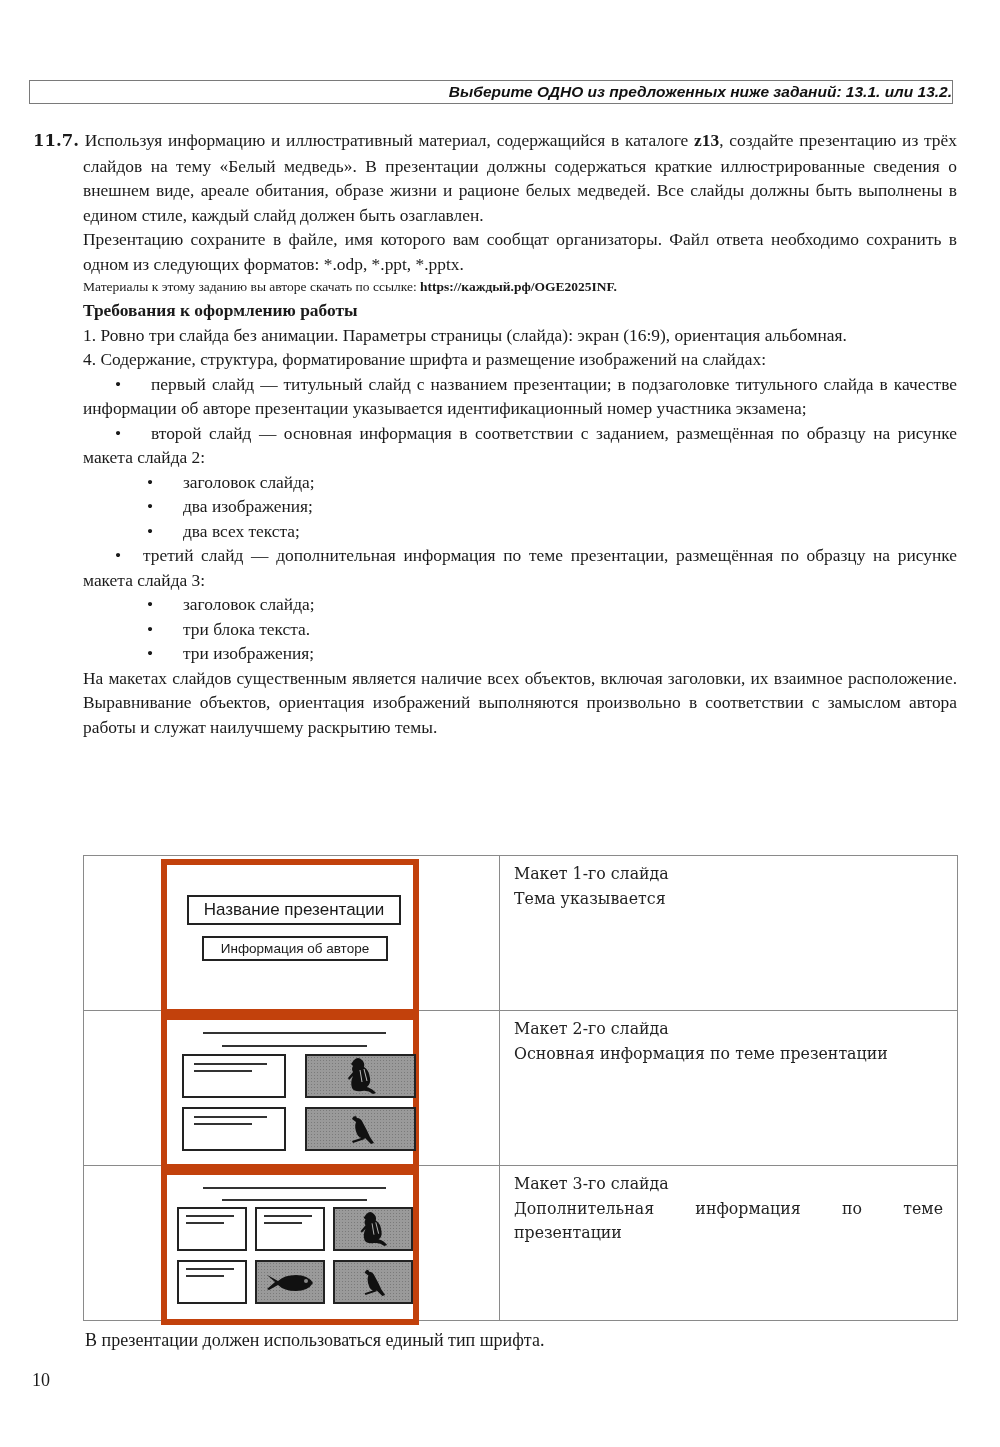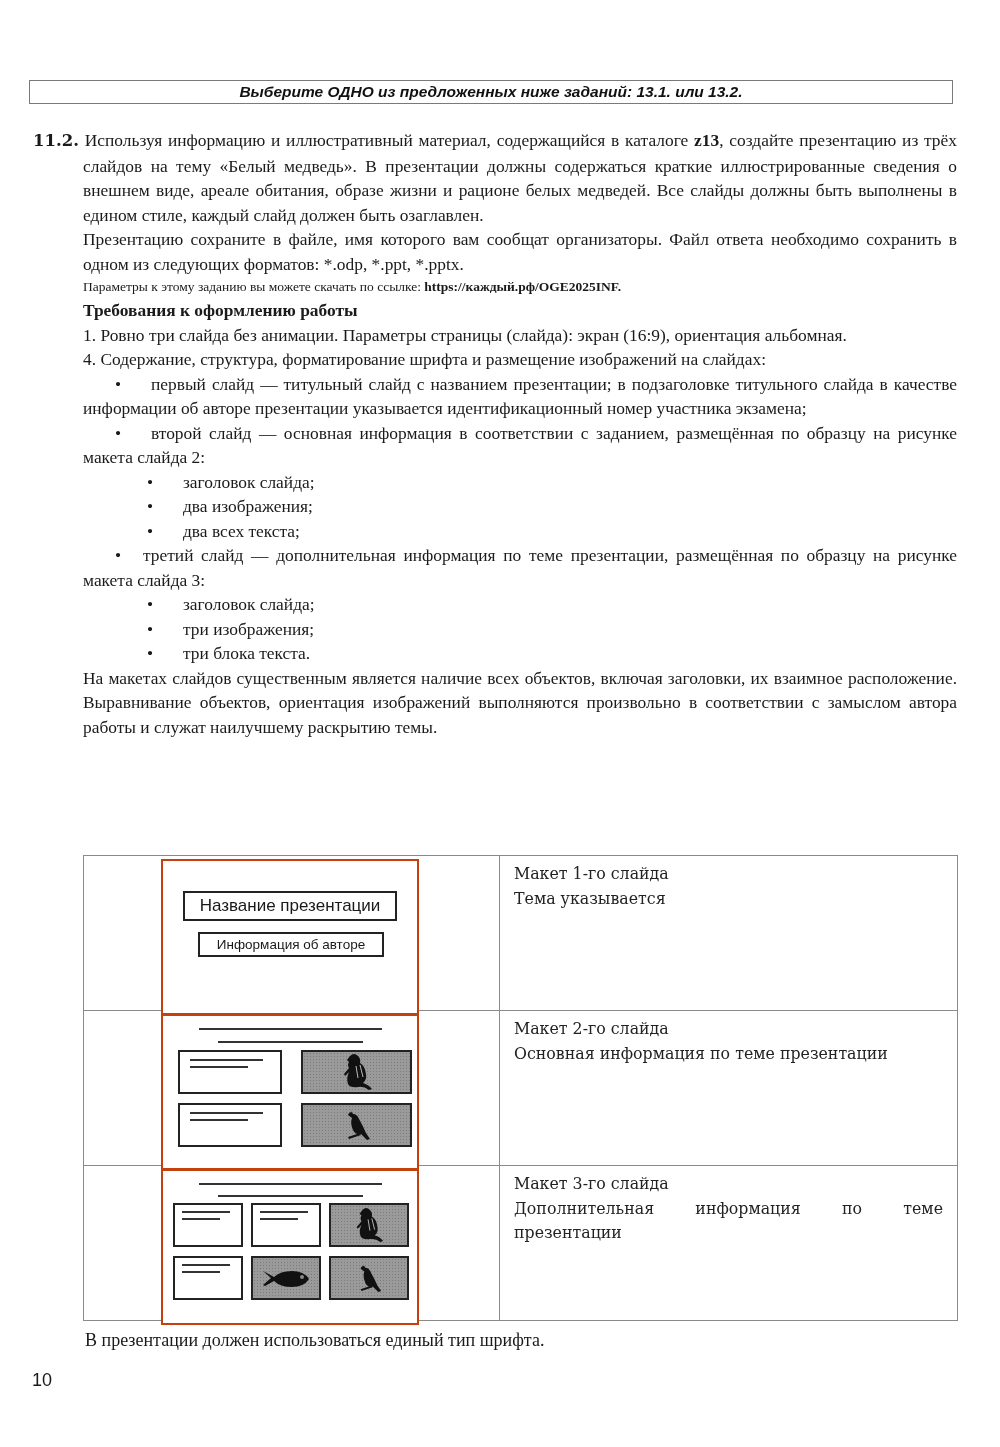--- a/index.html
+++ b/index.html
@@ -5,21 +5,21 @@
   html, body { margin: 0; padding: 0; background: #ffffff; }
   body {
     width: 1000px; height: 1447px; position: relative; overflow: hidden;
     font-family: "DejaVu Serif", "Liberation Serif", serif;
     color: #1a1a1a;
   }
   .banner {
     position: absolute; left: 29px; top: 80px; width: 924px; height: 24px;
     border: 1px solid #7a7a7a; box-sizing: border-box;
     font-family: "Liberation Sans", sans-serif; font-style: italic; font-weight: bold;
-    font-size: 15.5px; text-align: center; line-height: 22px; color: #111;
+    font-size: 15.5px; text-align: right; line-height: 22px; color: #111;
   }
   .task {
     position: absolute; left: 33px; top: 128px; width: 924px;
     font-family: "Liberation Serif", serif; font-size: 17.4px; line-height: 24.5px;
     color: #1a1a1a;
   }
   .task p { margin: 0; text-align: justify; }
   .task-head { text-indent: -50px; padding-left: 50px; }
   .task-num { font-weight: bold; font-family: "DejaVu Serif", serif; font-size: 16.5px; }
   .indent { padding-left: 50px; }
@@ -36,21 +36,21 @@
     position: absolute; left: 83px; top: 855px; width: 875px;
     border-collapse: collapse;
   }
   table.layouts td { border: 1px solid #8a8a8a; vertical-align: top; padding: 0; }
   td.pic { width: 415px; height: 154px; position: relative; }
   td.desc { padding: 6px 14px 0 14px !important; font-family: "DejaVu Serif", serif; font-size: 15.8px; line-height: 24.5px; color: #222; }
   td.desc div { text-align: justify; }
 
   .slide {
     position: absolute; left: 77px; top: 3px; width: 258px; height: 156px;
-    border: 2px solid #c2410c; box-sizing: border-box; background: #fff;
+    border: 6px solid #c2410c; box-sizing: border-box; background: #fff;
   }
   .s1-title {
     position: absolute; left: 20px; top: 30px; width: 214px; height: 30px;
     border: 2px solid #222; box-sizing: border-box;
     font-family: "Liberation Sans", sans-serif; font-size: 17px; text-align: center; line-height: 26px;
   }
   .s1-author {
     position: absolute; left: 35px; top: 71px; width: 186px; height: 25px;
     border: 2px solid #222; box-sizing: border-box;
     font-family: "Liberation Sans", sans-serif; font-size: 13.5px; text-align: center; line-height: 21px;
@@ -64,55 +64,55 @@
     background-size: 3px 3px;
   }
   .ibox svg { position: absolute; left: 50%; top: 50%; transform: translate(-50%, -50%); }
 
   .footer-note {
     position: absolute; left: 85px; top: 1330px;
     font-family: "Liberation Serif", serif; font-size: 18px; color: #1a1a1a;
   }
   .page-num {
     position: absolute; left: 32px; top: 1370px;
-    font-family: Liberation Sans, sans-serif; font-size: 18px; color: #1a1a1a;
+    font-family: Liberation Serif, serif; font-size: 18px; color: #1a1a1a;
   }
 </style>
 </head>
 <body>
 
 <div class="banner">Выберите ОДНО из предложенных ниже заданий: 13.1. или 13.2.</div>
 
 <div class="task">
   <p class="task-head">
-    <span class="task-num">11.2.</span>
+    <span class="task-num">11.7.</span>
     <span>Используя информацию и иллюстративный материал, содержащийся в каталоге </span><b>z13</b><span>, создайте презентацию из трёх слайдов на тему «Белый медведь». В презентации должны содержаться краткие иллюстрированные сведения о внешнем виде, ареале обитания, образе жизни и рационе белых медведей. Все слайды должны быть выполнены в едином стиле, каждый слайд должен быть озаглавлен.</span>
   </p>
   <p class="indent">Презентацию сохраните в файле, имя которого вам сообщат организаторы. Файл ответа необходимо сохранить в одном из следующих форматов: *.odp, *.ppt, *.pptx.</p>
   <p class="indent small">
-    <span>Параметры к этому заданию вы можете скачать по ссылке: </span><b>https://каждый.рф/OGE2025INF.</b>
+    <span>Материалы к этому заданию вы авторе скачать по ссылке: </span><b>https://каждый.рф/OGE2025INF.</b>
   </p>
   <p class="indent req-head">Требования к оформлению работы</p>
   <p class="indent">1. Ровно три слайда без анимации. Параметры страницы (слайда): экран (16:9), ориентация альбомная.</p>
   <p class="indent">4. Содержание, структура, форматирование шрифта и размещение изображений на слайдах:</p>
   <p class="bullet1">
     <span class="dot">•</span><span>первый слайд — титульный слайд с названием презентации; в подзаголовке титульного слайда в качестве информации об авторе презентации указывается идентификационный номер участника экзамена;</span>
   </p>
   <p class="bullet1">
     <span class="dot">•</span><span>второй слайд — основная информация в соответствии с заданием, размещённая по образцу на рисунке макета слайда 2:</span>
   </p>
   <p class="bullet2"><span class="dot">•</span><span>заголовок слайда;</span></p>
   <p class="bullet2"><span class="dot">•</span><span>два изображения;</span></p>
   <p class="bullet2"><span class="dot">•</span><span>два всех текста;</span></p>
   <p class="bullet3">
     <span class="dot">•</span><span>третий слайд — дополнительная информация по теме презентации, размещённая по образцу на рисунке макета слайда 3:</span>
   </p>
   <p class="bullet2"><span class="dot">•</span><span>заголовок слайда;</span></p>
+  <p class="bullet2"><span class="dot">•</span><span>три блока текста.</span></p>
   <p class="bullet2"><span class="dot">•</span><span>три изображения;</span></p>
-  <p class="bullet2"><span class="dot">•</span><span>три блока текста.</span></p>
   <p class="indent">На макетах слайдов существенным является наличие всех объектов, включая заголовки, их взаимное расположение. Выравнивание объектов, ориентация изображений выполняются произвольно в соответствии с замыслом автора работы и служат наилучшему раскрытию темы.</p>
 </div>
 
 <table class="layouts">
   <tbody>
       <tr>
     <td class="pic">
       <div class="slide">
         <div class="s1-title">Название презентации</div>
         <div class="s1-author">Информация об авторе</div>

